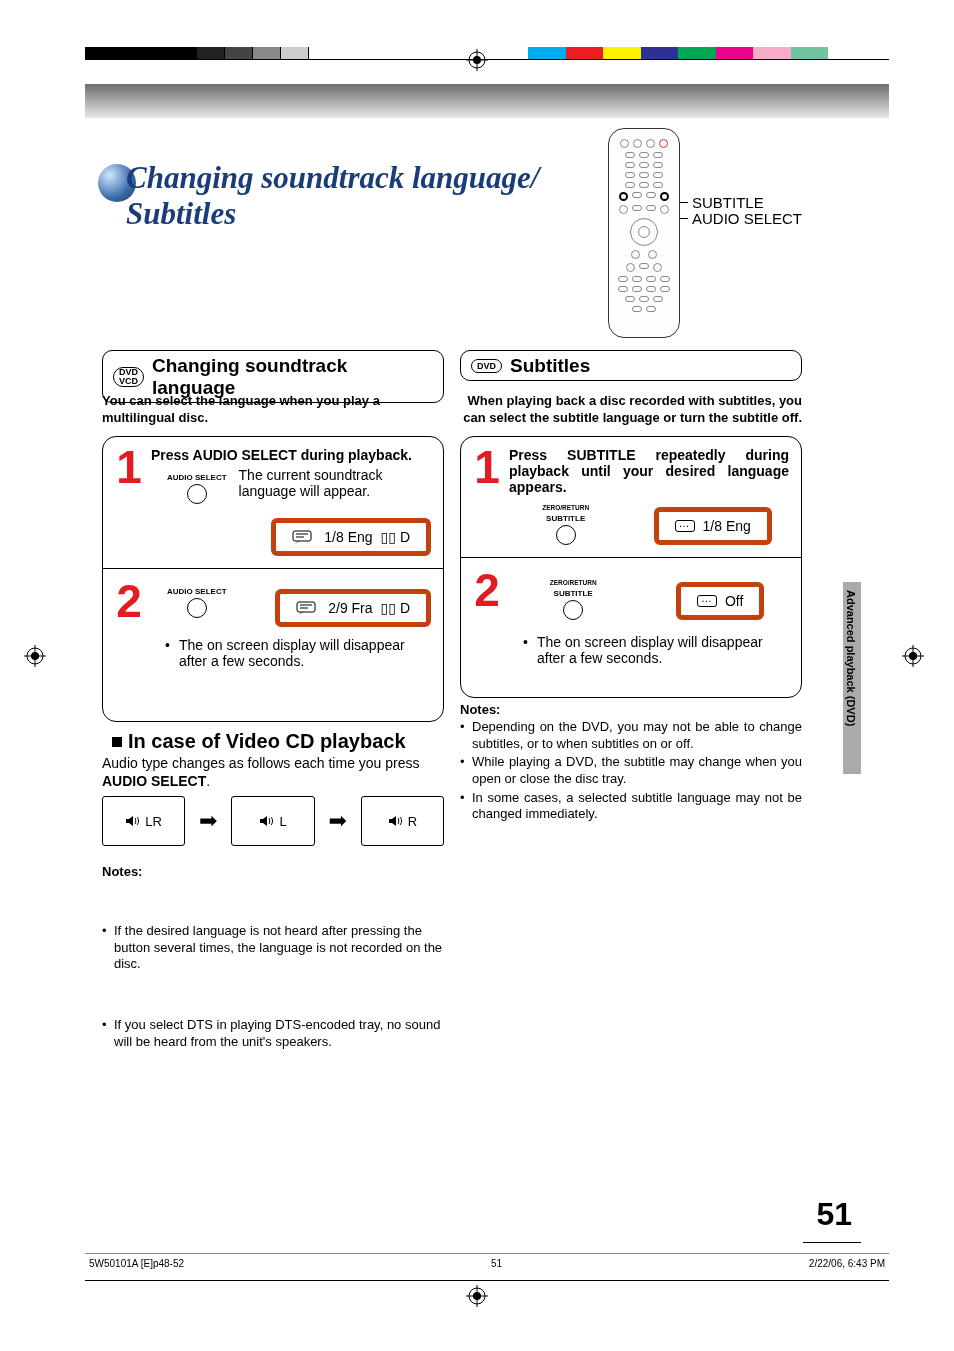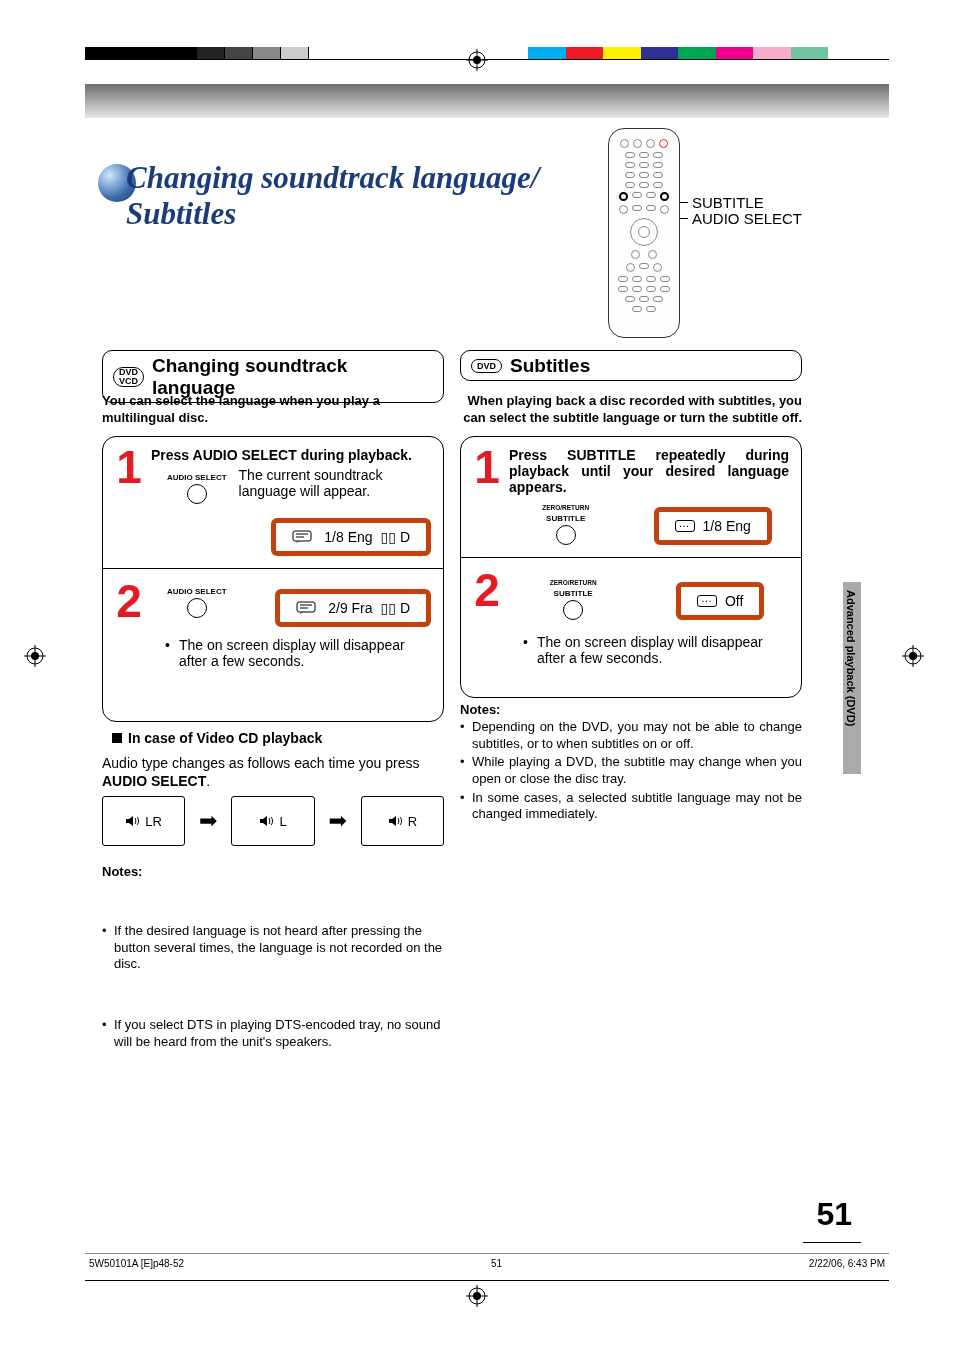--- a/index.html
+++ b/index.html
@@ -78,21 +78,21 @@
   .osd{border:5px solid #c2410c;border-radius:6px;padding:6px 16px;display:inline-flex;align-items:center;gap:8px;font-size:14px;margin-top:8px;}
   .subtit-icon{width:20px;height:12px;border:1px solid #000;border-radius:3px;position:relative;}
   .subtit-icon::after{content:"…";position:absolute;left:3px;top:-4px;font-size:11px;}
 
   .divider{border-top:1px solid #000;margin:12px -12px;}
 
   .bullet{font-size:14px;padding-left:28px;position:relative;}
   .bullet::before{content:"•";position:absolute;left:14px;}
 
   
-  .sub-h{font-weight:700;font-size:14px;display:flex;align-items:center;gap:6px;}
+  .sub-h{font-weight:700;font-size:20px;display:flex;align-items:center;gap:6px;}
   .sub-h .sq{width:10px;height:10px;background:#000;display:inline-block;}
   #vc-head{position:absolute;left:112px;top:730px;}
   #vc-text{position:absolute;left:102px;top:754px;width:342px;font-size:14px;line-height:1.3;}
   .audio-cycle{position:absolute;left:102px;top:796px;width:342px;display:flex;align-items:center;gap:14px;}
   .ac-box{border:1px solid #000;border-radius:3px;width:84px;height:50px;display:flex;align-items:center;justify-content:center;font-size:13px;gap:4px;}
   .arrow{font-size:22px;color:#000;}
 
   #notes-left{position:absolute;left:102px;top:864px;width:342px;font-size:13px;}
   #notes-left .nh{font-weight:700;margin-bottom:2px;}
   #notes-left ul{list-style:none;}

